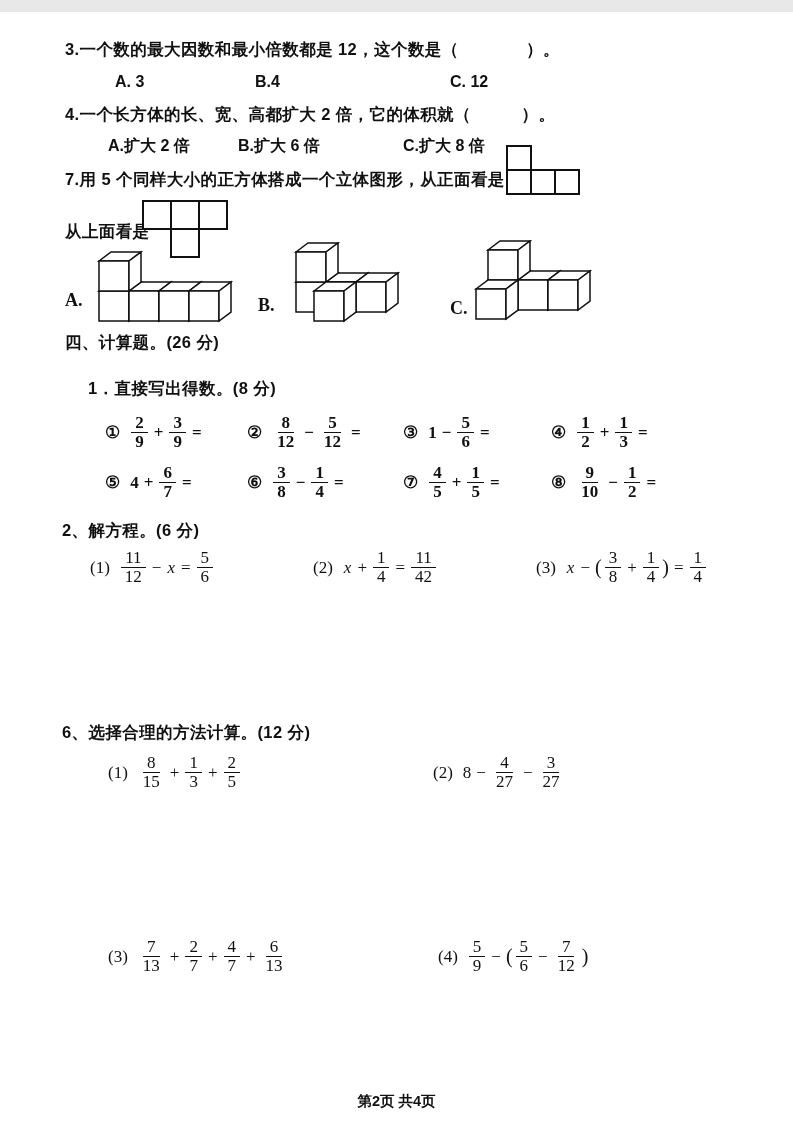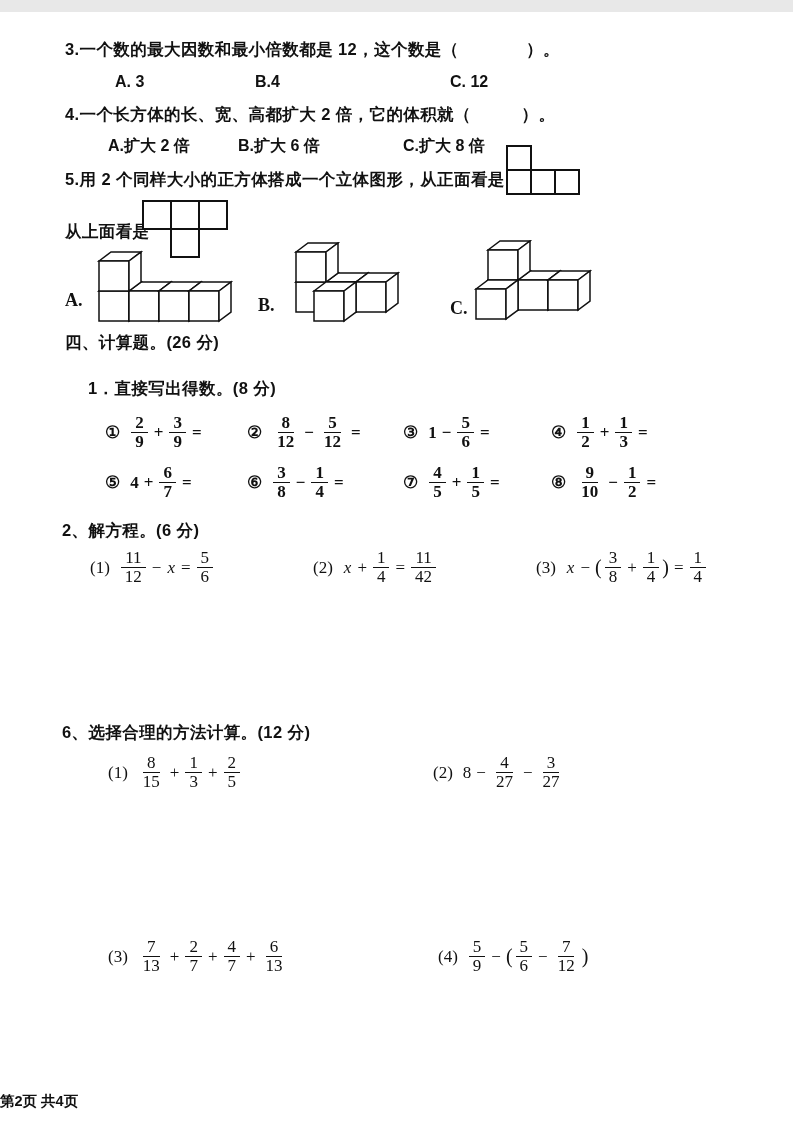--- a/index.html
+++ b/index.html
@@ -16,21 +16,21 @@
         white-space:nowrap;}
   .expr.b{font-weight:700;}
   .lab{margin-right:9px;font-size:17px;}
   .frac{display:inline-flex;flex-direction:column;align-items:center;margin:0 2px;line-height:1.08;}
   .fn{padding:0 4px;border-bottom:1.6px solid #111;}
   .fd{padding:0 4px;}
   .op{margin:0 4px;}
   .vr{font-style:italic;margin:0 2px;}
   .pr{font-size:20px;margin:0 1px;}
   .nm{margin:0 1px;}
-  .footer{position:absolute;left:0;top:1080px;width:100%;
+  .footer{position:absolute;left:0;top:1080px;width:100%;text-align:center;
           font-weight:700;font-size:14.5px;}
   svg{display:block;}
   svg polygon,svg rect{fill:#ffffff;stroke:#111;}
 </style>
 </head>
 <body>
 
 <div class="page">
 
   <div class="h" style="left:65px;top:27px">3.一个数的最大因数和最小倍数都是 12，这个数是（　　　　）。</div>
@@ -45,21 +45,21 @@
 
   <div class="fig" style="left:504px;top:131px">
     <svg width="78" height="54" viewBox="0 0 78 54">
       <rect x="3" y="3" width="24" height="24" stroke-width="2"></rect>
       <rect x="3" y="27" width="24" height="24" stroke-width="2"></rect>
       <rect x="27" y="27" width="24" height="24" stroke-width="2"></rect>
       <rect x="51" y="27" width="24" height="24" stroke-width="2"></rect>
     </svg>
   </div>
 
-  <div class="h" style="left:65px;top:157px">5.用 2 个同样大小的正方体搭成一个立体图形，从正面看是</div>
+  <div class="h" style="left:65px;top:157px">7.用 5 个同样大小的正方体搭成一个立体图形，从正面看是</div>
   <div class="h" style="left:65px;top:209px">从上面看是</div>
   <div class="fig" style="left:140px;top:186px">
     <svg width="92" height="62" viewBox="0 0 92 62">
       <rect x="3" y="3" width="28" height="28" stroke-width="2"></rect>
       <rect x="31" y="3" width="28" height="28" stroke-width="2"></rect>
       <rect x="59" y="3" width="28" height="28" stroke-width="2"></rect>
       <rect x="31" y="31" width="28" height="28" stroke-width="2"></rect>
     </svg>
   </div>
 

